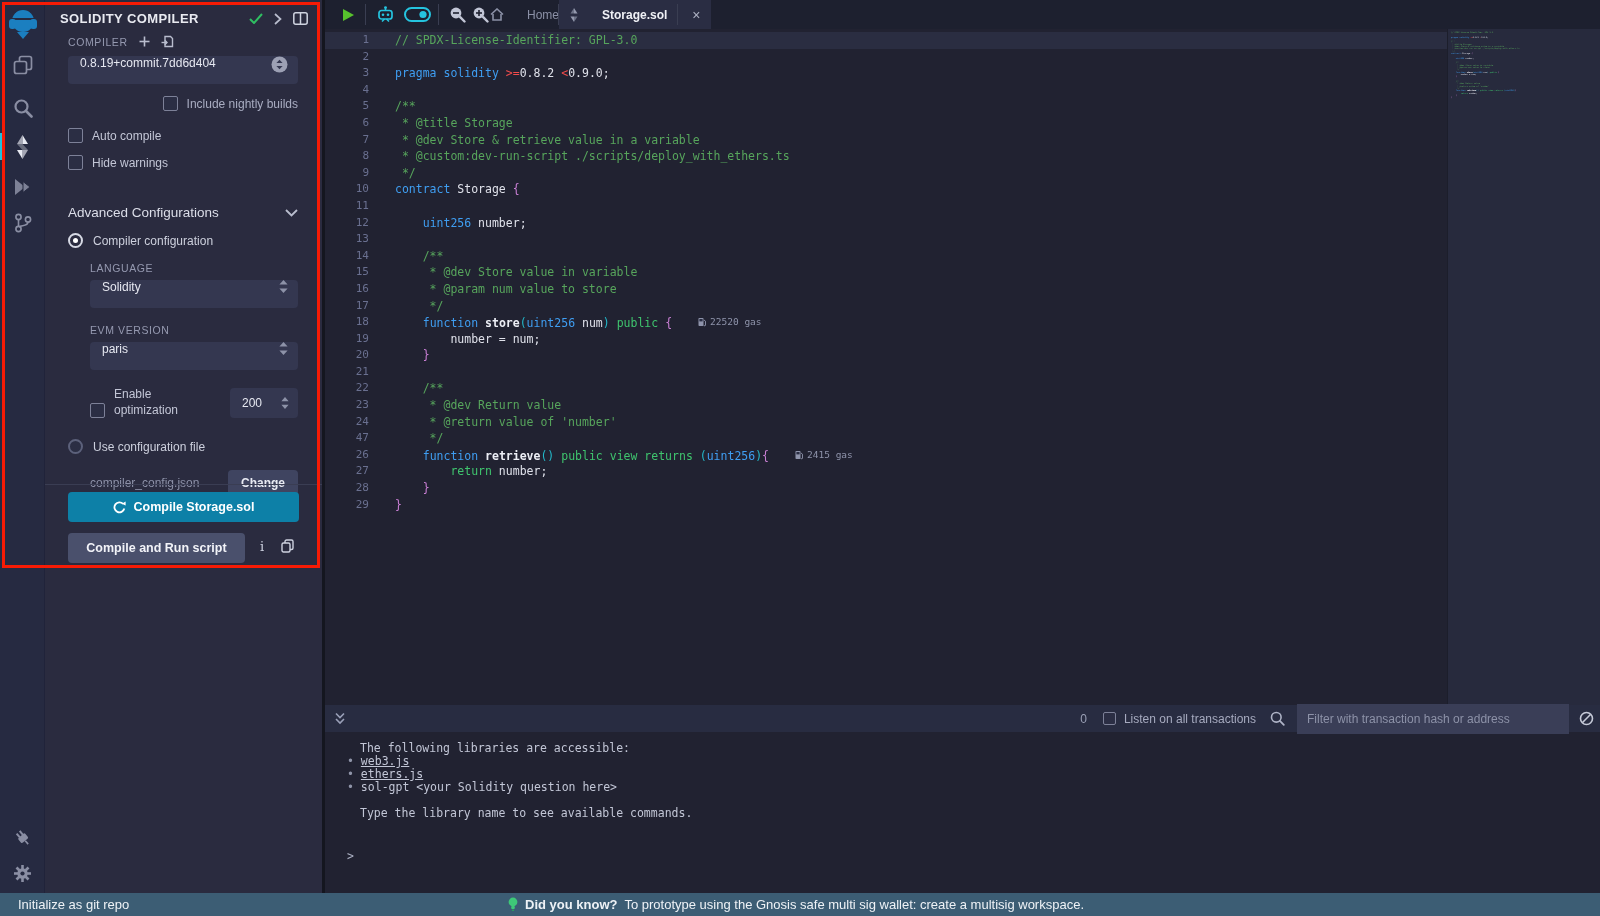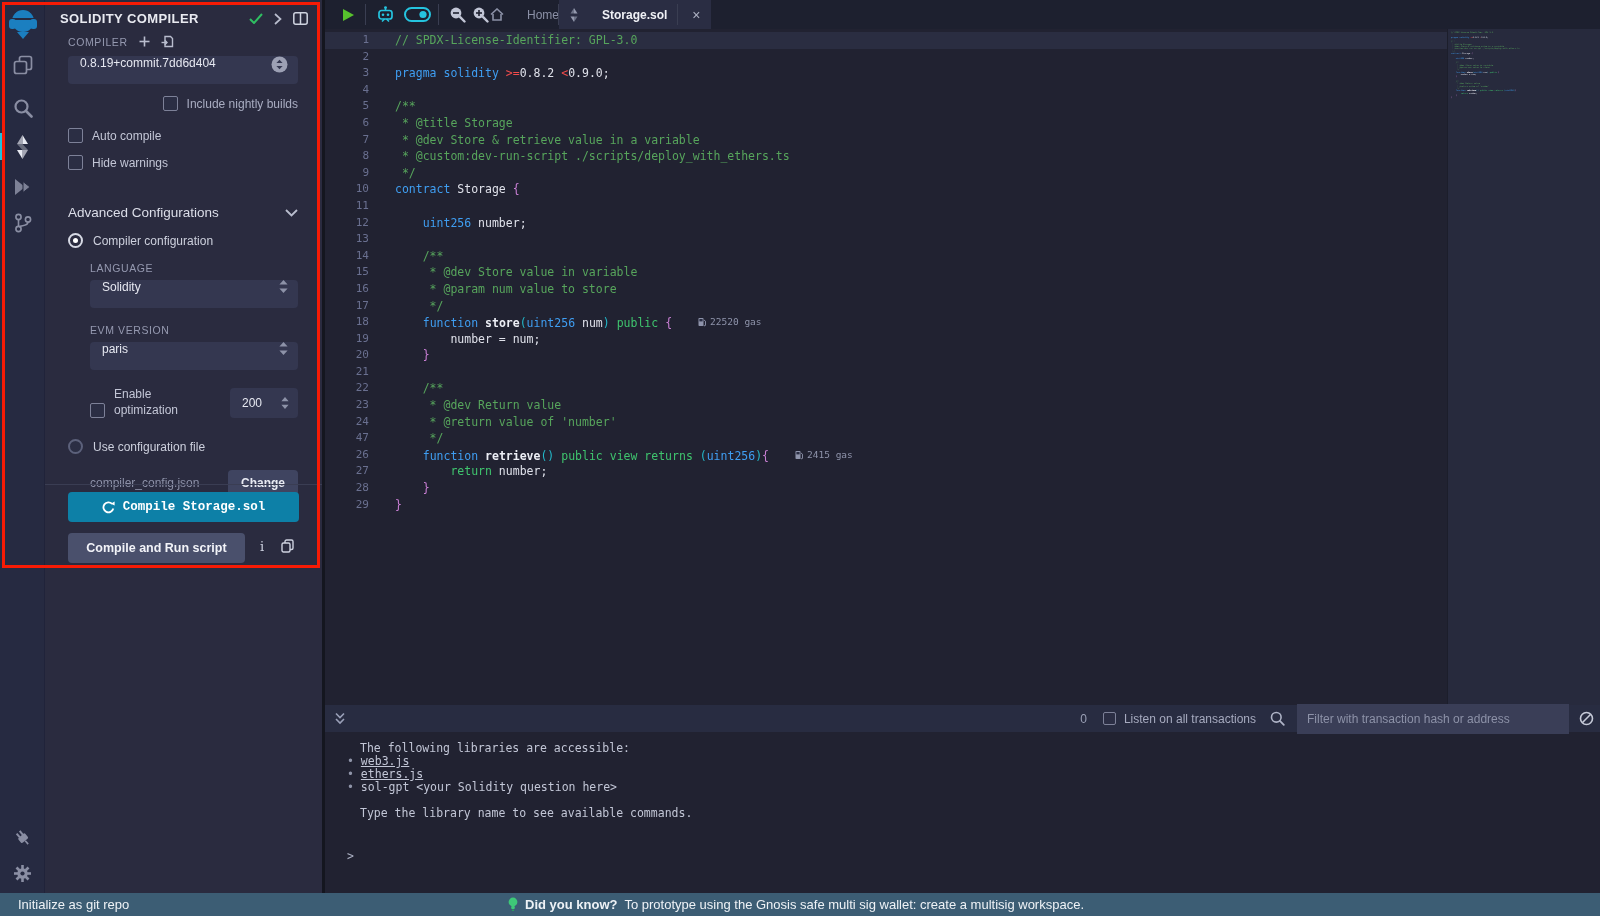--- a/index.html
+++ b/index.html
@@ -35,21 +35,21 @@
   .optrow{display:flex;align-items:flex-end;margin-top:16px}
   .optrow .cb{margin-top:4px}
   .opt-label{font-size:12px;color:#c3c6d6;margin-left:9px;width:92px;line-height:16px}
   .numinput{width:68px;height:30px;background:#343750;border-radius:4px;display:flex;align-items:center;padding:0 9px 0 12px;color:#e6e8f1;font-size:12px;margin-left:auto;cursor:text}
   .numinput .val{flex:1}
   .cfgfile{display:flex;align-items:center;margin-top:16px}
   .cfgname{font-size:12px;color:#8d91a8}
   .change-btn{margin-left:auto;background:#3f4460;color:#e8eaf2;font-size:12px;font-weight:bold;border:none;border-radius:4px;padding:6px 13px;cursor:pointer}
   .panel-divider{position:absolute;left:0;right:0;top:484px;height:1px;background:#3a3d53}
   .compile-btn{position:absolute;left:23px;top:492px;width:231px;height:30px;background:#0d80a7;border:none;border-radius:4px;color:#fff;
-    font-size:12.5px;font-weight:bold;display:flex;align-items:center;justify-content:center;gap:8px;cursor:pointer;font-family:Liberation Mono, monospace}
+    font-size:12.5px;font-weight:bold;display:flex;align-items:center;justify-content:center;gap:8px;cursor:pointer;font-family:Liberation Sans, sans-serif}
   .runscript-btn{position:absolute;left:23px;top:533px;width:177px;height:30px;background:#4a506c;border:none;border-radius:4px;color:#f2f3f8;
     font-size:12.5px;font-weight:bold;display:flex;align-items:center;justify-content:center;cursor:pointer;font-family:"Liberation Sans",sans-serif}
   .run-info{position:absolute;left:215px;top:539px;color:#ced2e0;font-size:13px;font-family:"DejaVu Serif",serif;cursor:pointer}
   .run-copy{position:absolute;left:236px;top:539px;cursor:pointer}
 
   
   .main{position:absolute;left:322px;top:0;width:1278px;height:893px;background:#212231;border-left:3px solid #14161f}
   .tabbar{position:absolute;top:0;left:0;right:0;height:29px;background:#1d202f}
   .tb{position:absolute;top:0;height:29px;display:flex;align-items:center;justify-content:center;cursor:pointer}
   .tb-sep{position:absolute;top:4px;height:21px;width:1px;background:#3a3e52}

